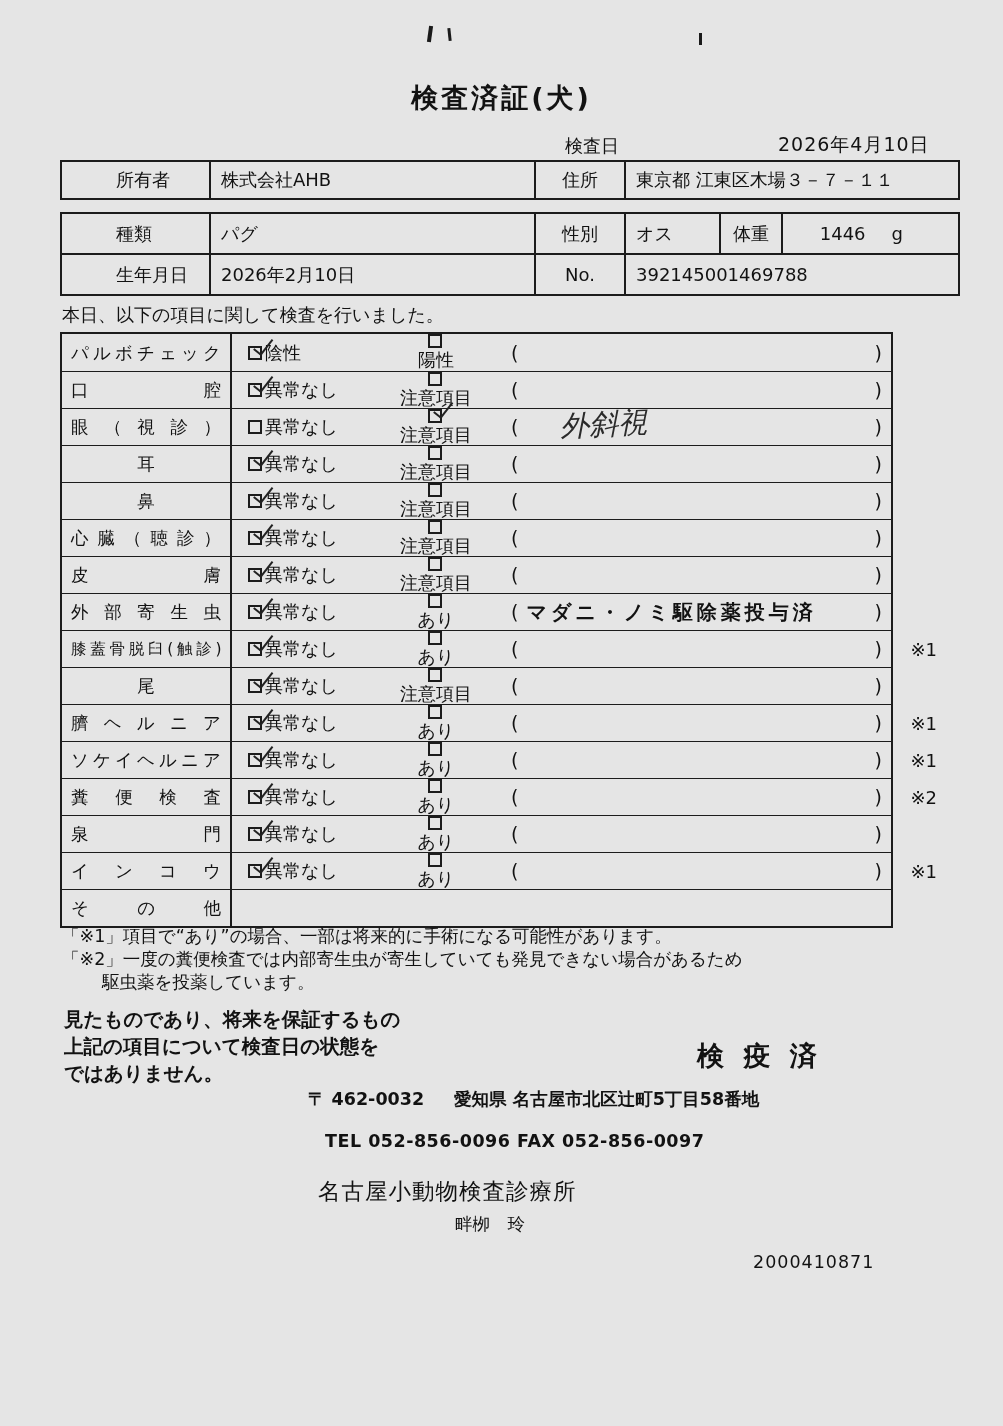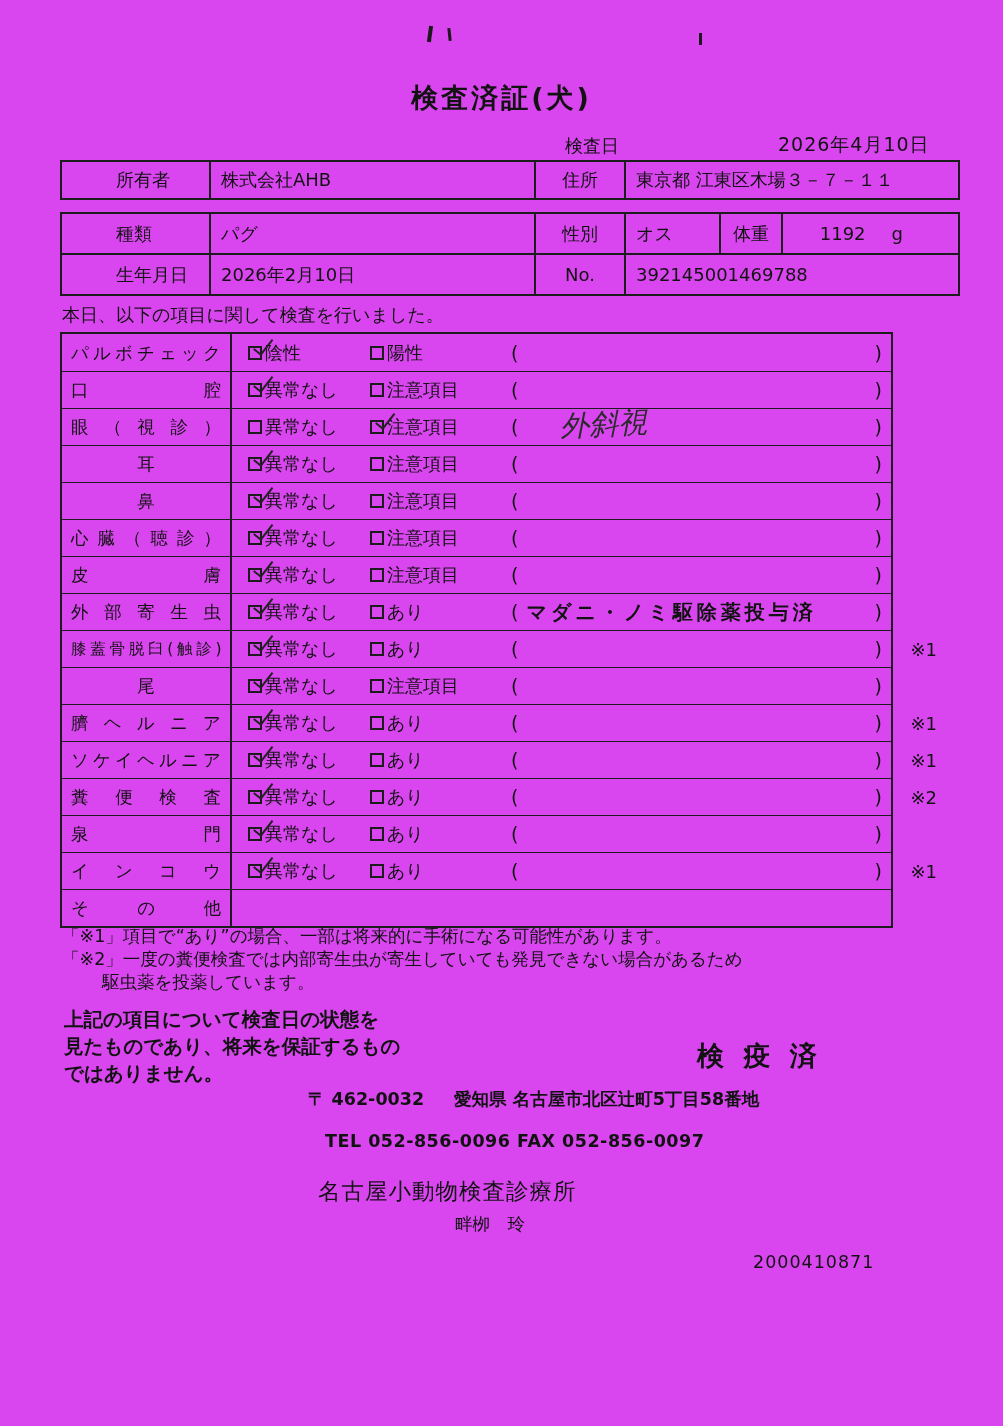--- a/index.html
+++ b/index.html
@@ -1,18 +1,18 @@
 <!DOCTYPE html>
 <html><head>
 <meta charset="utf-8">
 <style>
   * { margin:0; padding:0; box-sizing:border-box; }
   html,body { background:#ffffff; }
   .page {
-    position:relative; width:1003px; height:1426px; background:#d946ef;
+    position:relative; width:1003px; height:1426px; background:#e5e5e5;
     font-family:"DejaVu Sans","Liberation Sans",sans-serif; color:#121212;
     overflow:hidden; margin:0 auto;
   }
   .artifact { position:absolute; background:#1a1a1a; }
   .a1 { left:428px; top:26px; width:4px; height:16px; transform:rotate(8deg); }
   .a2 { left:448px; top:28px; width:3px; height:13px; transform:rotate(-6deg); }
   .a3 { left:699px; top:33px; width:3px; height:12px; }
 
   .title { position:absolute; top:80px; left:0; width:100%; text-align:center;
            font-size:27px; font-weight:bold; letter-spacing:3px; }
@@ -39,21 +39,21 @@
   .intro { position:absolute; top:303px; left:62px; font-size:18px; }
 
   .insp { position:absolute; top:332px; left:60px; width:833px; border:2px solid #1c1c1c; }
   .irow { position:relative; display:flex; height:37px; align-items:stretch; }
   .irow + .irow { border-top:1.5px solid #1c1c1c; }
   .c-label { width:170px; border-right:2px solid #1c1c1c; display:flex; align-items:center; padding:8px 9px; }
   .jl { width:100%; font-size:17.5px; text-align:justify; text-align-last:justify; }
   .jl.single { text-align-last:center; }
   .jl.tight { font-size:15.5px; letter-spacing:-0.5px; }
   .c-opt { width:132px; display:flex; align-items:center; font-size:18px; padding-left:16px; }
-  .c-opt.c2 { width:138px; padding-left:6px; }
+  .c-opt.c2 { width:138px; padding-left:6px;flex-direction:column; }
   .cb { width:14px; height:14px; border:2px solid #1c1c1c; margin-right:3px; position:relative; flex:none; }
   .cb.checked::after {
     content:""; position:absolute; left:1px; bottom:2px; width:8px; height:18px;
     border-right:2.5px solid #222; border-bottom:2.5px solid #222;
     transform:rotate(38deg); transform-origin:100% 100%;
   }
   .c-paren { flex:1; display:flex; align-items:center; font-size:19px; padding:0 9px; overflow:visible; }
   .pc { margin-left:auto; }
   .note { margin-left:16px; white-space:nowrap; }
   .note.hw { font-size:29px; font-style:italic; margin-left:42px; margin-top:-5px;
@@ -98,21 +98,21 @@
   </div>
 
   <div class="tbl animal-tbl">
     <div class="trow">
       <div class="cell br w-label1">種類</div>
       <div class="cell br w-value1">パグ</div>
       <div class="cell br w-label2">性別</div>
       <div class="cell br w-sex">オス</div>
       <div class="cell br w-wlabel">体重</div>
       <div class="cell w-rest weight-cell">
-        <span>1192</span>
+        <span>1446</span>
         <span>g</span>
       </div>
     </div>
     <div class="trow">
       <div class="cell br w-label1">生年月日</div>
       <div class="cell br w-value1">2026年2月10日</div>
       <div class="cell br w-label2">No.</div>
       <div class="cell w-rest">392145001469788</div>
     </div>
   </div>
@@ -430,22 +430,22 @@
 
   </div>
 
   <div class="fnotes">
     <div>「※1」項目で“あり”の場合、一部は将来的に手術になる可能性があります。</div>
     <div>「※2」一度の糞便検査では内部寄生虫が寄生していても発見できない場合があるため</div>
     <div class="indent">駆虫薬を投薬しています。</div>
   </div>
 
   <div class="disclaimer">
+    <div>見たものであり、将来を保証するもの</div>
     <div>上記の項目について検査日の状態を</div>
-    <div>見たものであり、将来を保証するもの</div>
     <div>ではありません。</div>
   </div>
 
   <div class="stamp">検 疫 済</div>
 
   <div class="postal-line">
     <span>〒 462-0032</span>
     <span>愛知県 名古屋市北区辻町5丁目58番地</span>
   </div>
 

